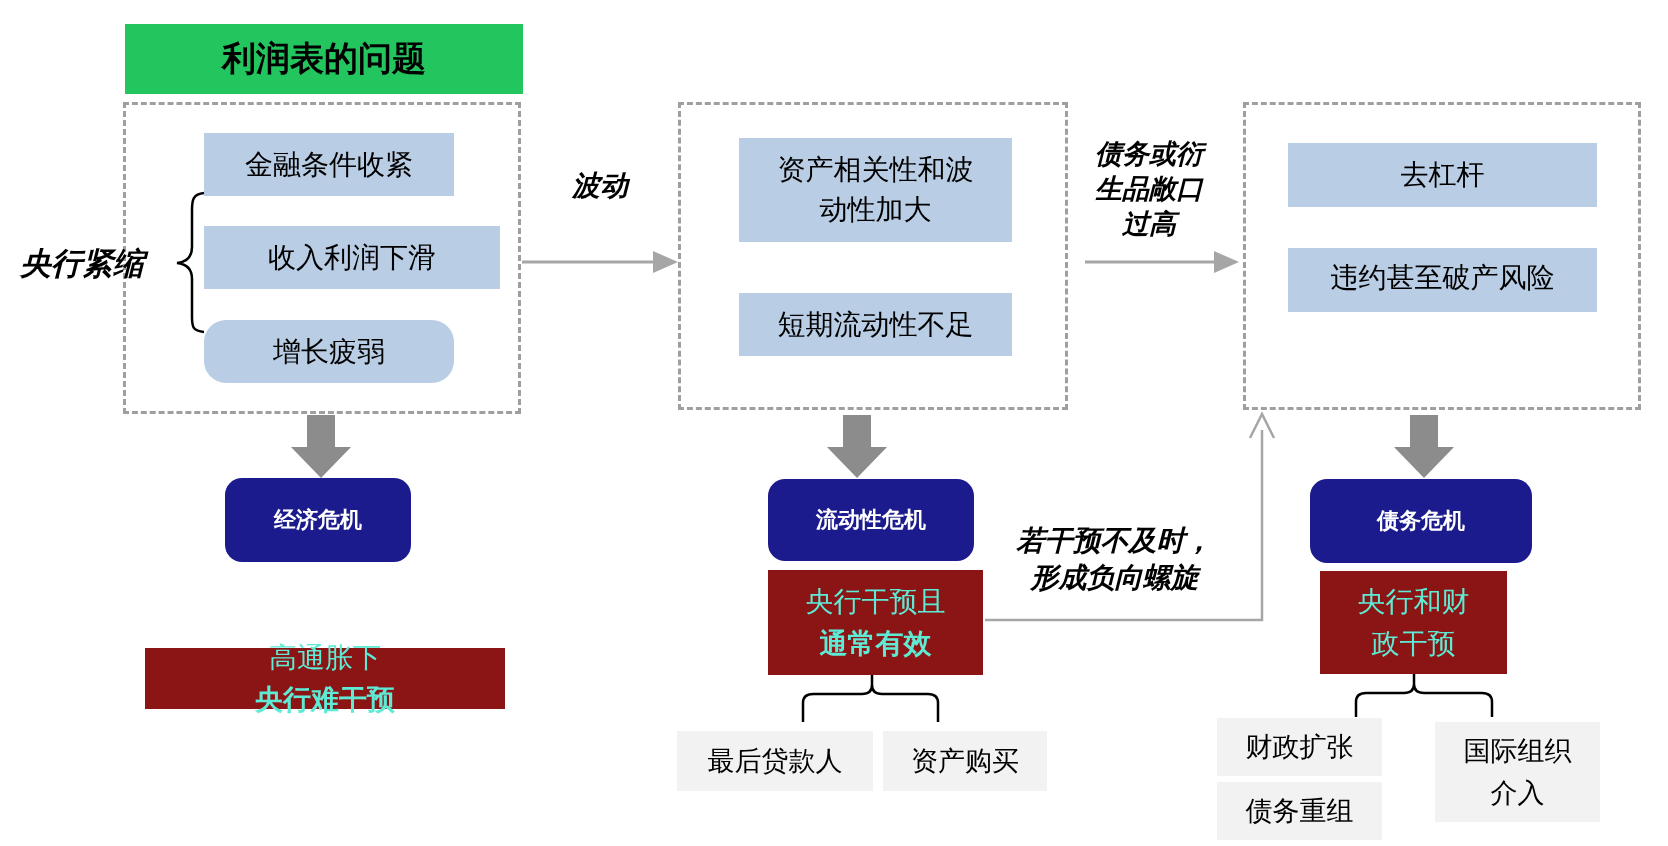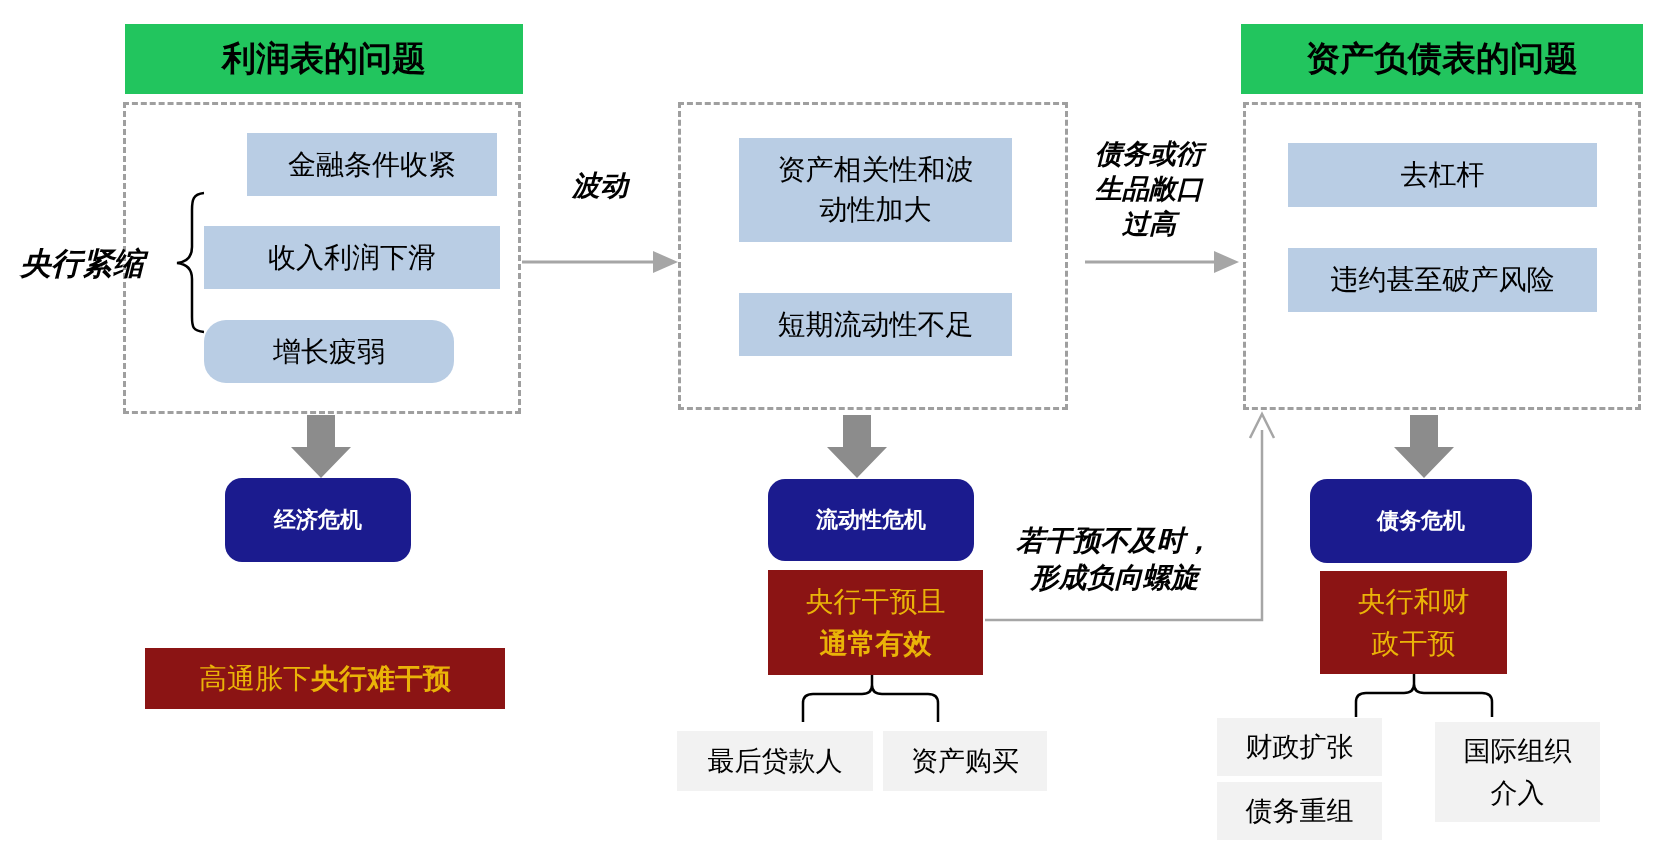--- a/index.html
+++ b/index.html
@@ -15,51 +15,51 @@
   .box{
     position:absolute;box-sizing:border-box;
     display:flex;flex-direction:column;
     align-items:center;justify-content:center;
     text-align:center;white-space:nowrap;
   }
   .hdr{background:#22c55e;font-weight:bold;font-size:34px;}
   .dash{border:3px dashed #9f9f9f;background:transparent;}
   .item{background:#b9cde4;font-size:28px;line-height:40px;}
   .crisis{background:#1b1b8e;color:#ffffff;font-weight:bold;font-size:22px;border-radius:17px;}
-  .redbox{background:#8b1414;color:#eab308;font-size:28px;line-height:42px;}
+  .redbox{background:#8b1414;color:#5eead4;font-size:28px;line-height:42px;}
   .note-normal{background:#ffffff;border:4px solid #8b1414;font-size:28px;}
   .tool{background:#f2f2f2;font-size:27px;line-height:42px;}
   .lbl{
     position:absolute;box-sizing:border-box;
     font-style:italic;font-weight:bold;font-size:28px;line-height:37px;
     text-align:center;white-space:nowrap;
   }
   .lbl-sm{font-size:27px;line-height:35px;}
   .bold{font-weight:bold;}
   svg.overlay{position:absolute;left:0;top:0;pointer-events:none;}
 </style>
 </head>
 <body>
 
 <div id="canvas">
 
   <div class="box hdr" style="left:125px;top:24px;width:398px;height:70px;">利润表的问题</div>
 
   <div class="abs dash" style="left:123px;top:102px;width:398px;height:312px;"></div>
 
-  <div class="box item" style="left:204px;top:133px;width:250px;height:63px;margin-left:43px;">金融条件收紧</div>
+  <div class="box item" style="left:204px;top:133px;width:250px;height:63px;">金融条件收紧</div>
   <div class="box item" style="left:204px;top:226px;width:296px;height:63px;">收入利润下滑</div>
   <div class="box item" style="left:204px;top:320px;width:250px;height:63px;border-radius:22px;">增长疲弱</div>
 
   <div class="lbl" style="left:6px;top:245px;width:152px;font-size:31px;">央行紧缩</div>
 
   <div class="box crisis" style="left:225px;top:478px;width:186px;height:84px;">经济危机</div>
 
 
-  <div class="box redbox" style="left:145px;top:648px;width:360px;height:61px;flex-direction:row;">
+  <div class="box redbox" style="left:145px;top:648px;width:360px;height:61px;flex-direction:column;">
     <span>高通胀下</span>
       <span class="bold">央行难干预</span>
   </div>
 
   <div class="abs dash" style="left:678px;top:102px;width:390px;height:308px;"></div>
 
   <div class="box item" style="left:739px;top:138px;width:273px;height:104px;">
     <div>资产相关性和波</div>
     <div>动性加大</div>
   </div>
@@ -77,26 +77,25 @@
   </div>
 
   <div class="box tool" style="left:677px;top:731px;width:196px;height:60px;">最后贷款人</div>
   <div class="box tool" style="left:883px;top:731px;width:164px;height:60px;">资产购买</div>
 
   <div class="lbl" style="left:972px;top:522px;width:285px;font-style:italic;">
     <div>若干预不及时，</div>
     <div>形成负向螺旋</div>
   </div>
 
-  <div class="box hdr" style="left:1241px;top:24px;width:402px;height:70px;">资产负债表的问题</div>
 
   <div class="abs dash" style="left:1243px;top:102px;width:398px;height:308px;"></div>
 
   <div class="box item" style="left:1288px;top:143px;width:309px;height:64px;">去杠杆</div>
-  <div class="box item" style="left:1288px;top:248px;width:309px;height:64px;">违约甚至破产风险</div>
+  <div class="box item" style="left:1288px;top:248px;width:309px;height:64px;font-family:Liberation Mono, monospace;">违约甚至破产风险</div>
 
   <div class="lbl lbl-sm" style="left:1078px;top:137px;width:142px;">
     <div>债务或衍</div>
     <div>生品敞口</div>
     <div>过高</div>
   </div>
 
   <div class="box crisis" style="left:1310px;top:479px;width:222px;height:84px;">债务危机</div>
 
   <div class="box redbox" style="left:1320px;top:571px;width:187px;height:103px;">

